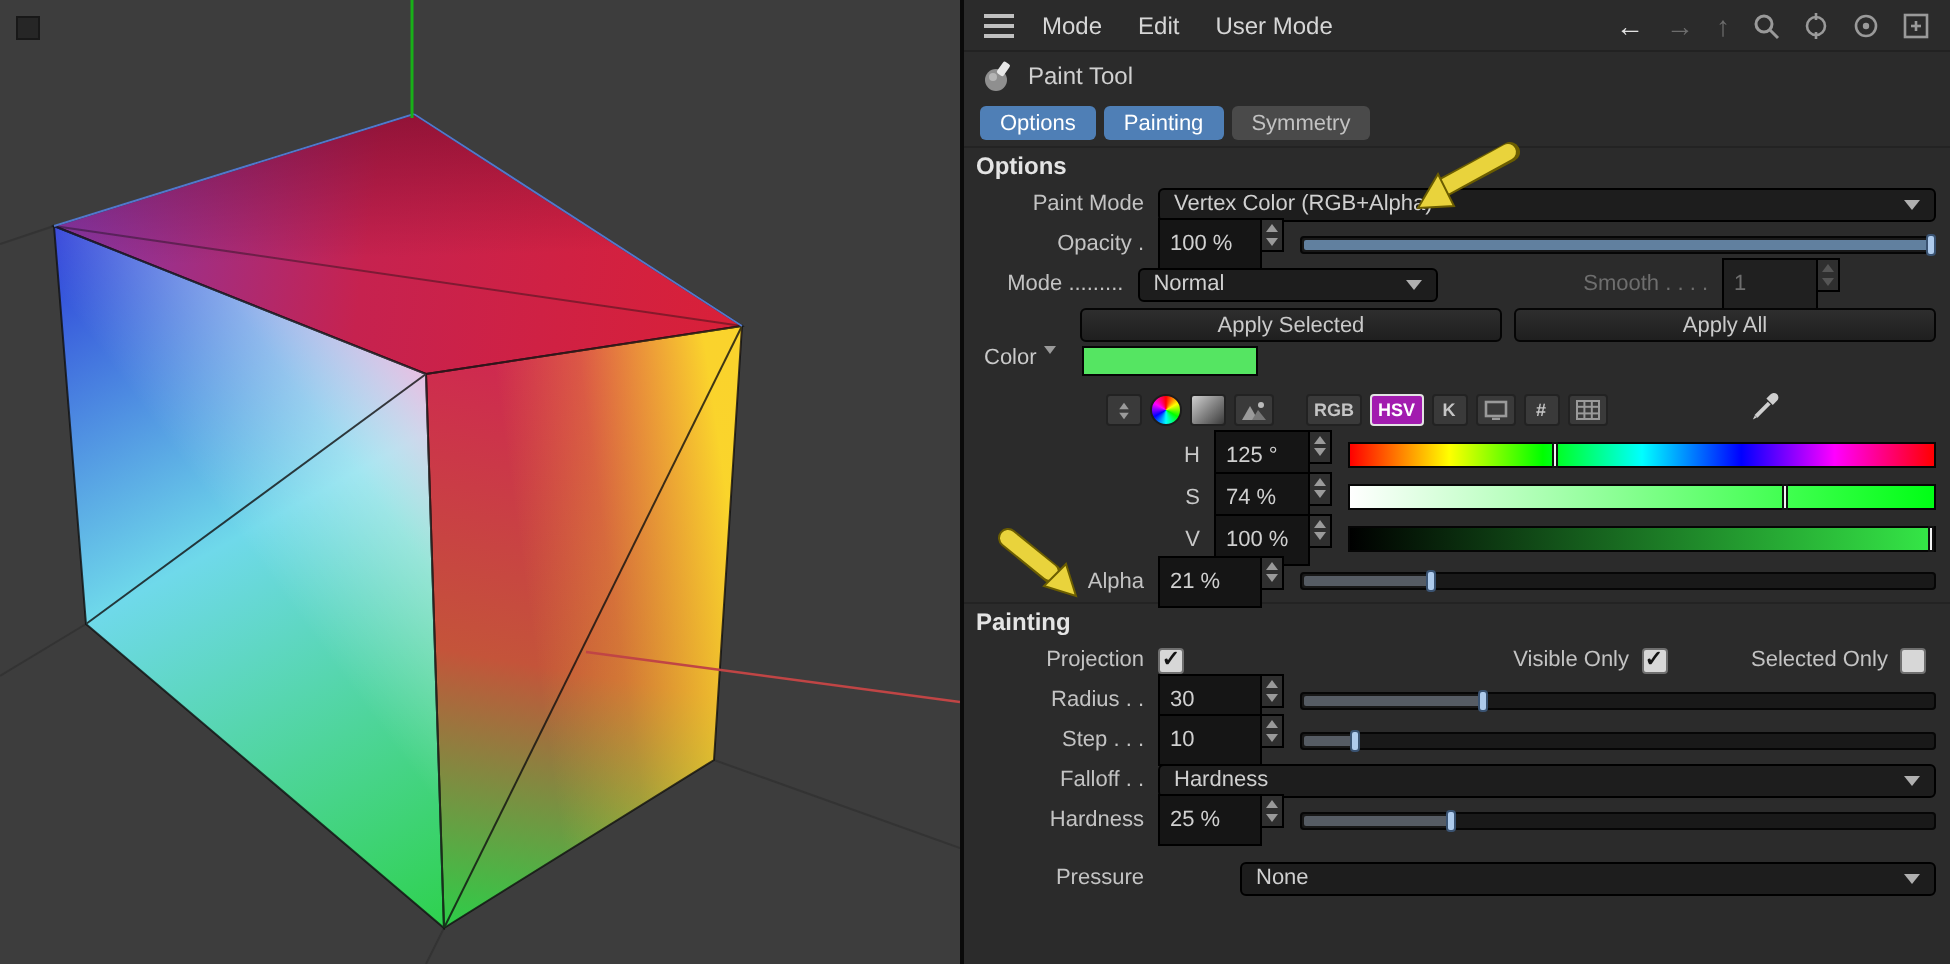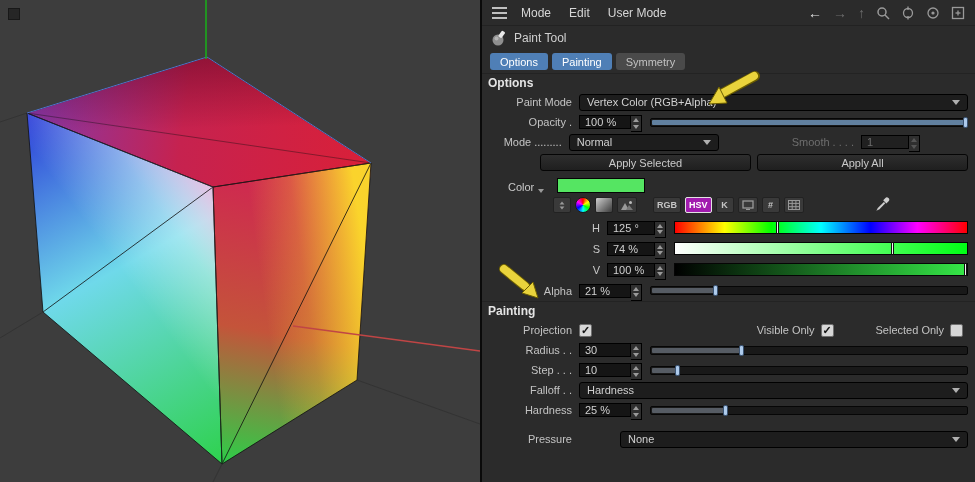--- a/index.html
+++ b/index.html
@@ -41,21 +41,21 @@
   .row { display: flex; align-items: center; height: 20px; padding: 0 7px 0 6px; }
   .lbl { width: 84px; text-align: right; margin-right: 7px; color: #c3c3c3; white-space: nowrap; }
   .dim { color: #6e6e6e !important; margin-left: 30px; }
 
   .dropdown { flex: 1; height: 17px; background: #1d1d1d; border: 1px solid #000; border-radius: 3px;
               display: flex; align-items: center; padding: 0 7px; color: #d0d0d0; }
   .dd-fixed { flex: 0 0 150px; text-align: center; }
   .dd-arrow { margin-left: auto; width: 0; height: 0; border-left: 4px solid transparent;
               border-right: 4px solid transparent; border-top: 5px solid #b0b0b0; }
 
-  .valbox { display: flex; height: 14px; }
+  .valbox { display: flex; height: 26px; }
   .val { width: 52px; background: #151515; border: 1px solid #000; color: #d0d0d0;
          display: flex; align-items: center; padding: 0 5px; }
   .val.narrow { width: 48px; }
   .stepper { width: 11px; height: 17px; background: #2f2f2f; border: 1px solid #000; border-left: none;
              display: flex; flex-direction: column; align-items: center; justify-content: space-evenly; }
   .tri-up { width: 0; height: 0; border-left: 3px solid transparent; border-right: 3px solid transparent;
             border-bottom: 4px solid #9a9a9a; }
   .tri-dn { width: 0; height: 0; border-left: 3px solid transparent; border-right: 3px solid transparent;
             border-top: 4px solid #9a9a9a; }
   .stepper.dimmed .tri-up { border-bottom-color: #555; }
@@ -66,21 +66,21 @@
             border: 1px solid #060606; border-radius: 2px; }
   .fill { position: absolute; left: 1px; top: 1px; bottom: 1px; background: #565c64; border-radius: 1px; }
   .fill.blue { background: #61809f; }
   .handle { position: absolute; top: -2px; bottom: -2px; width: 5px; background: #aecbec;
             border: 1px solid #3a5372; border-radius: 2px; transform: translateX(-4px); }
 
   .btnrow { display: flex; align-items: center; height: 21px; padding: 0 7px 0 58px; gap: 6px; }
   .btn { flex: 1; height: 17px; background: linear-gradient(#2e2e2e, #1f1f1f); border: 1px solid #050505;
          border-radius: 3px; color: #cacaca; display: flex; align-items: center; justify-content: center; }
 
-  .colorrow { display: flex; align-items: flex-end; height: 20px; padding: 0 7px 0 26px; }
+  .colorrow { display: flex; align-items: flex-start; height: 20px; padding: 0 7px 0 10px; }
   .swatch { width: 88px; height: 15px; border: 1px solid #050505; margin-left: 13px; }
 
   .iconrow { display: flex; align-items: center; height: 24px; padding: 0 7px 0 71px; gap: 4px; }
   .pic { height: 16px; min-width: 18px; background: #3a3a3a; border: 1px solid #222; border-radius: 2px;
          display: flex; align-items: center; justify-content: center; color: #c5c5c5;
          font-size: 9px; font-weight: bold; padding: 0 3px; }
   .pic.active { background: #a21caf; border-color: #e3e3e3; color: #fff; }
   .wheel { width: 16px; height: 16px; border-radius: 50%; border: 1px solid #1c1c1c;
            background: conic-gradient(#f00,#ff0,#0f0,#0ff,#00f,#f0f,#f00); }
   .spectrum { width: 18px; height: 16px; border: 1px solid #222; border-radius: 2px;

